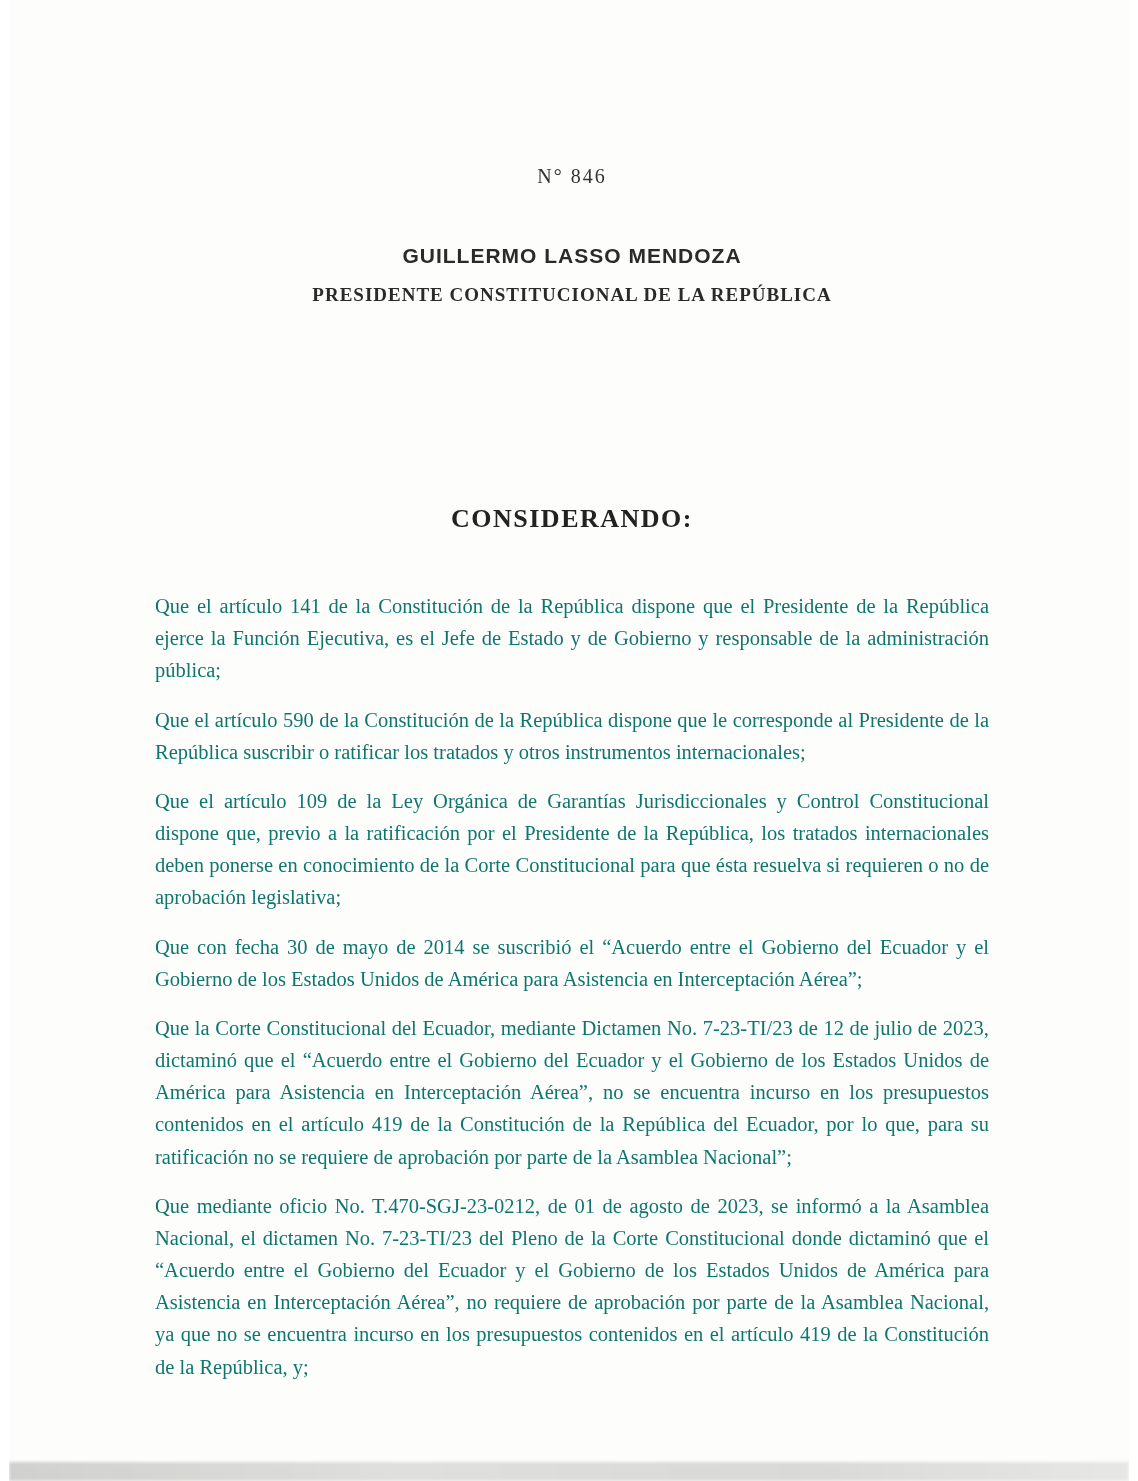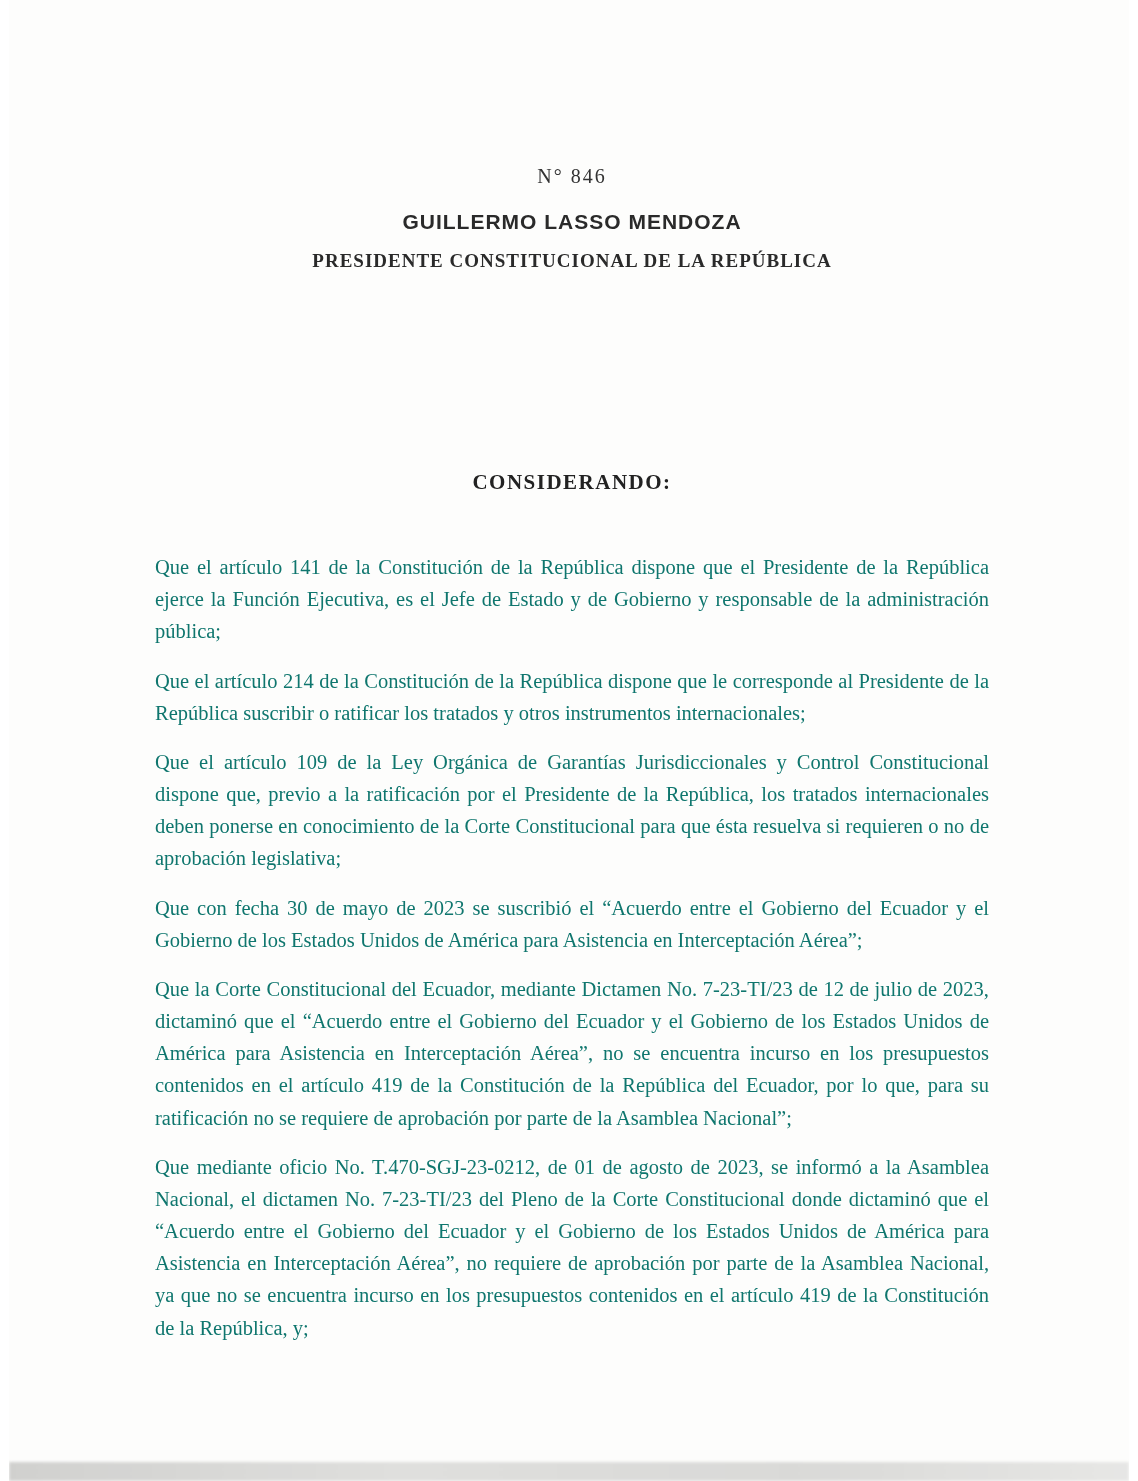--- a/index.html
+++ b/index.html
@@ -19,41 +19,41 @@
     box-sizing: border-box;
     padding: 165px 140px 0 146px;
   }
   .doc-number {
     text-align: center;
     font-size: 20px;
     letter-spacing: 2px;
     color: #333;
   }
   .doc-author {
-    margin: 22px 0 0 0;
+    margin: 56px 0 0 0;
     text-align: center;
     font-family: "Liberation Sans", sans-serif;
     font-weight: bold;
     font-size: 21px;
     letter-spacing: 1px;
     color: #2a2a2a;
   }
   .doc-title {
     margin: 16px 0 0 0;
     text-align: center;
     font-family: Liberation Serif, serif;
     font-weight: bold;
     font-size: 19px;
     letter-spacing: 1px;
     color: #2a2a2a;
   }
   .section-heading {
     margin: 198px 0 0 0;
     text-align: center;
-    font-size: 21px;
+    font-size: 26px;
     font-weight: bold;
     letter-spacing: 1.5px;
     color: #222;
   }
   .paragraphs {
     margin-top: 56px;
   }
   .para {
     margin: 0 0 17px 0;
     font-size: 20.5px;
@@ -81,21 +81,21 @@
   <div class="doc-number">N° 846</div>
 
   <h1 class="doc-author">GUILLERMO LASSO MENDOZA</h1>
 
   <h2 class="doc-title">PRESIDENTE CONSTITUCIONAL DE LA REPÚBLICA</h2>
 
   <h3 class="section-heading">CONSIDERANDO:</h3>
 
   <div class="paragraphs">
       <p class="para"><span>Que el artículo 141 de la Constitución de la República dispone que el Presidente de la República ejerce la Función Ejecutiva, es el Jefe de Estado y de Gobierno y responsable de la administración pública;</span></p>
-      <p class="para"><span>Que el artículo 214 de la Constitución de la República dispone que le corresponde al Presidente de la República suscribir o ratificar los tratados y otros instrumentos internacionales;</span></p>
+      <p class="para"><span>Que el artículo 590 de la Constitución de la República dispone que le corresponde al Presidente de la República suscribir o ratificar los tratados y otros instrumentos internacionales;</span></p>
       <p class="para"><span>Que el artículo 109 de la Ley Orgánica de Garantías Jurisdiccionales y Control Constitucional dispone que, previo a la ratificación por el Presidente de la República, los tratados internacionales deben ponerse en conocimiento de la Corte Constitucional para que ésta resuelva si requieren o no de aprobación legislativa;</span></p>
-      <p class="para"><span>Que con fecha 30 de mayo de 2023 se suscribió el </span><span class="italic">“Acuerdo entre el Gobierno del Ecuador y el Gobierno de los Estados Unidos de América para Asistencia en Interceptación Aérea”;</span></p>
+      <p class="para"><span>Que con fecha 30 de mayo de 2014 se suscribió el </span><span class="italic">“Acuerdo entre el Gobierno del Ecuador y el Gobierno de los Estados Unidos de América para Asistencia en Interceptación Aérea”;</span></p>
       <p class="para"><span>Que la Corte Constitucional del Ecuador, mediante Dictamen No. 7-23-TI/23 de 12 de julio de 2023, dictaminó que el </span><span class="italic">“Acuerdo entre el Gobierno del Ecuador y el Gobierno de los Estados Unidos de América para Asistencia en Interceptación Aérea”, no se encuentra incurso en los presupuestos contenidos en el artículo 419 de la Constitución de la República del Ecuador, por lo que, para su ratificación no se requiere de aprobación por parte de la Asamblea Nacional”;</span></p>
       <p class="para"><span>Que mediante oficio No. T.470-SGJ-23-0212, de 01 de agosto de 2023, se informó a la Asamblea Nacional, el dictamen No. 7-23-TI/23 del Pleno de la Corte Constitucional donde dictaminó que el </span><span class="italic">“Acuerdo entre el Gobierno del Ecuador y el Gobierno de los Estados Unidos de América para Asistencia en Interceptación Aérea”</span><span>, no requiere de aprobación por parte de la Asamblea Nacional, ya que no se encuentra incurso en los presupuestos contenidos en el artículo 419 de la Constitución de la República, y;</span></p>
     </div>
 
   <div class="scan-artifact"></div>
 </div>
 
 </body></html>

